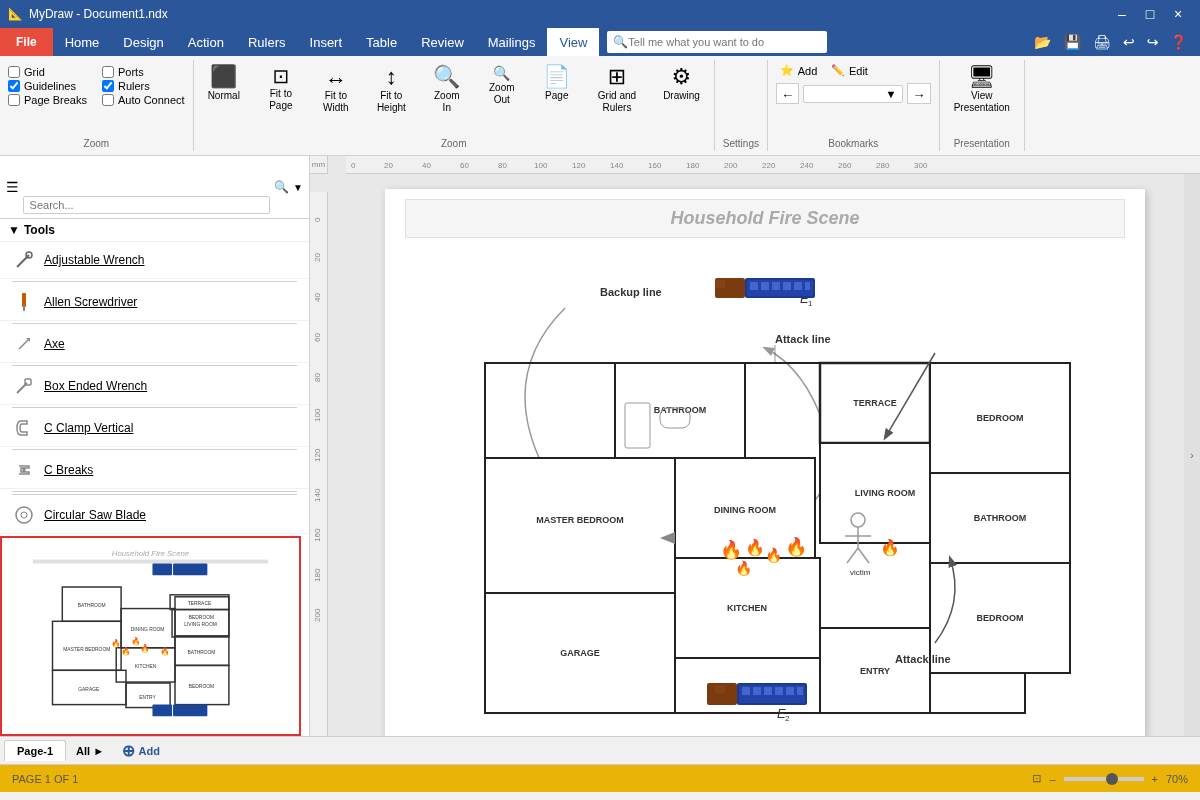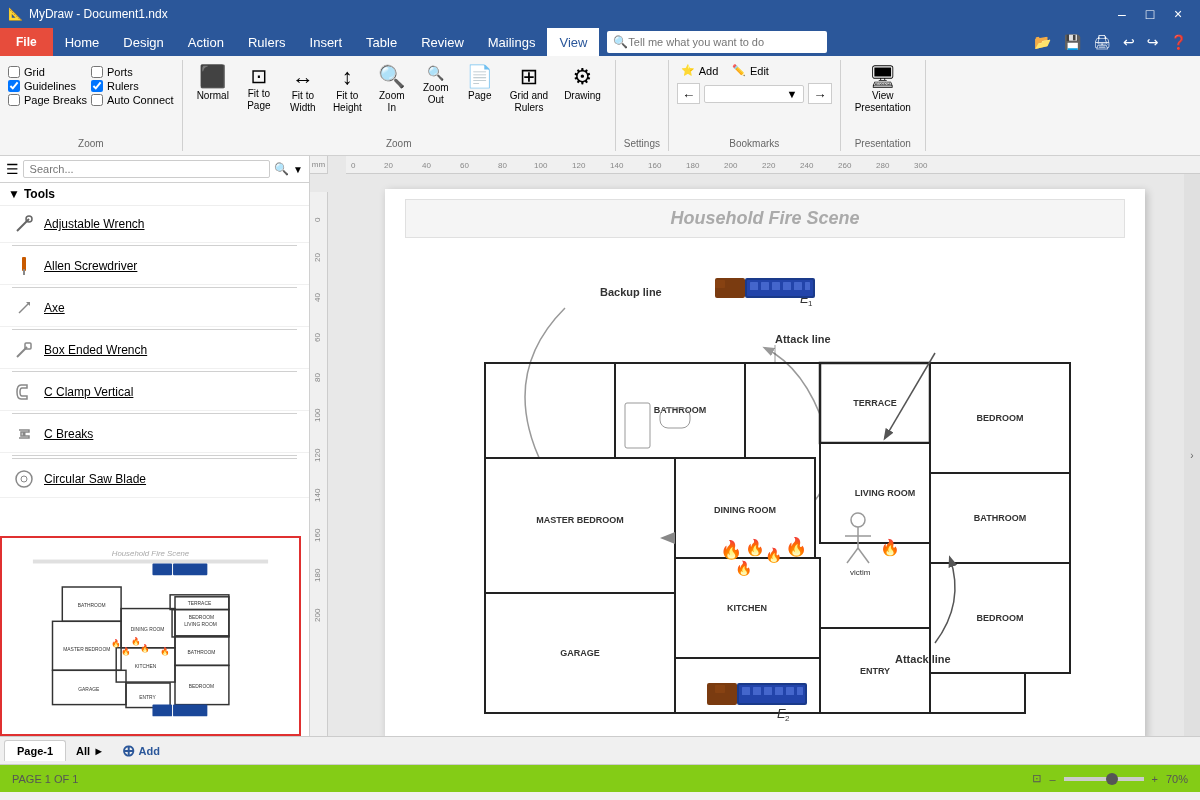--- a/index.html
+++ b/index.html
@@ -71,21 +71,21 @@
       padding: 4px 0;
     }
     .ribbon-group {
       display: flex;
       flex-direction: column;
       align-items: center;
       border-right: 1px solid #d0d0d0;
       padding: 2px 8px;
       min-width: fit-content;
     }
-    .ribbon-group-content { display: flex; align-items: flex-start; gap: 4px; flex: 1; }
+    .ribbon-group-content { display: flex; align-items: flex-start; gap: 15px; flex: 1; }
     .ribbon-group-label {
       font-size: 10px;
       color: #666;
       margin-top: 2px;
       text-align: center;
     }
     .ribbon-btn {
       display: flex;
       flex-direction: column;
       align-items: center;
@@ -255,21 +255,21 @@
       cursor: pointer;
       font-size: 11px;
       border-radius: 3px 3px 0 0;
     }
     .tab-all { padding: 4px 8px; font-size: 11px; cursor: pointer; }
     .tab-add { display: flex; align-items: center; gap: 3px; padding: 4px 8px; cursor: pointer; font-size: 11px; color: #2b579a; }
 
     
     .status-bar {
       height: 28px;
-      background: #84cc16;
+      background: #eab308;
       border-top: 1px solid #ccc;
       display: flex;
       align-items: center;
       justify-content: space-between;
       padding: 0 12px;
       font-size: 11px;
       color: #555;
     }
     .status-right { display: flex; align-items: center; gap: 8px; }
     .zoom-slider { width: 80px; height: 4px; background: #ccc; position: relative; cursor: pointer; }
@@ -439,21 +439,21 @@
     </div>
     <div class="ribbon-group-label">Presentation</div>
   </div>
 </div>
 
 <div class="main-area" style="height: calc(800px - 28px - 28px - 108px - 28px - 28px);">
 
   <div class="sidebar">
     <div class="sidebar-search">
       <span style="font-size:14px;">☰</span>
-      <input type="text" style="flex: 1 1 0%; border: 1px solid rgb(204, 204, 204); border-radius: 2px; padding: 2px 6px; font-size: 11px; outline: none;" placeholder="Search...">
+      <input type="text" style="flex: 1 1 0%; border: 1px solid rgb(204, 204, 204); border-radius: 2px; padding: 2px 6px; font-size: 11px; outline: none; margin-top: 36px;" placeholder="Search...">
       <span style="cursor:pointer;">🔍</span>
       <span style="cursor:pointer; font-size:10px;">▼</span>
     </div>
     <div class="sidebar-scroll">
       <div class="tools-header">
         <span>▼</span>
         <span>Tools</span>
       </div>
 
       <div class="tool-item">

